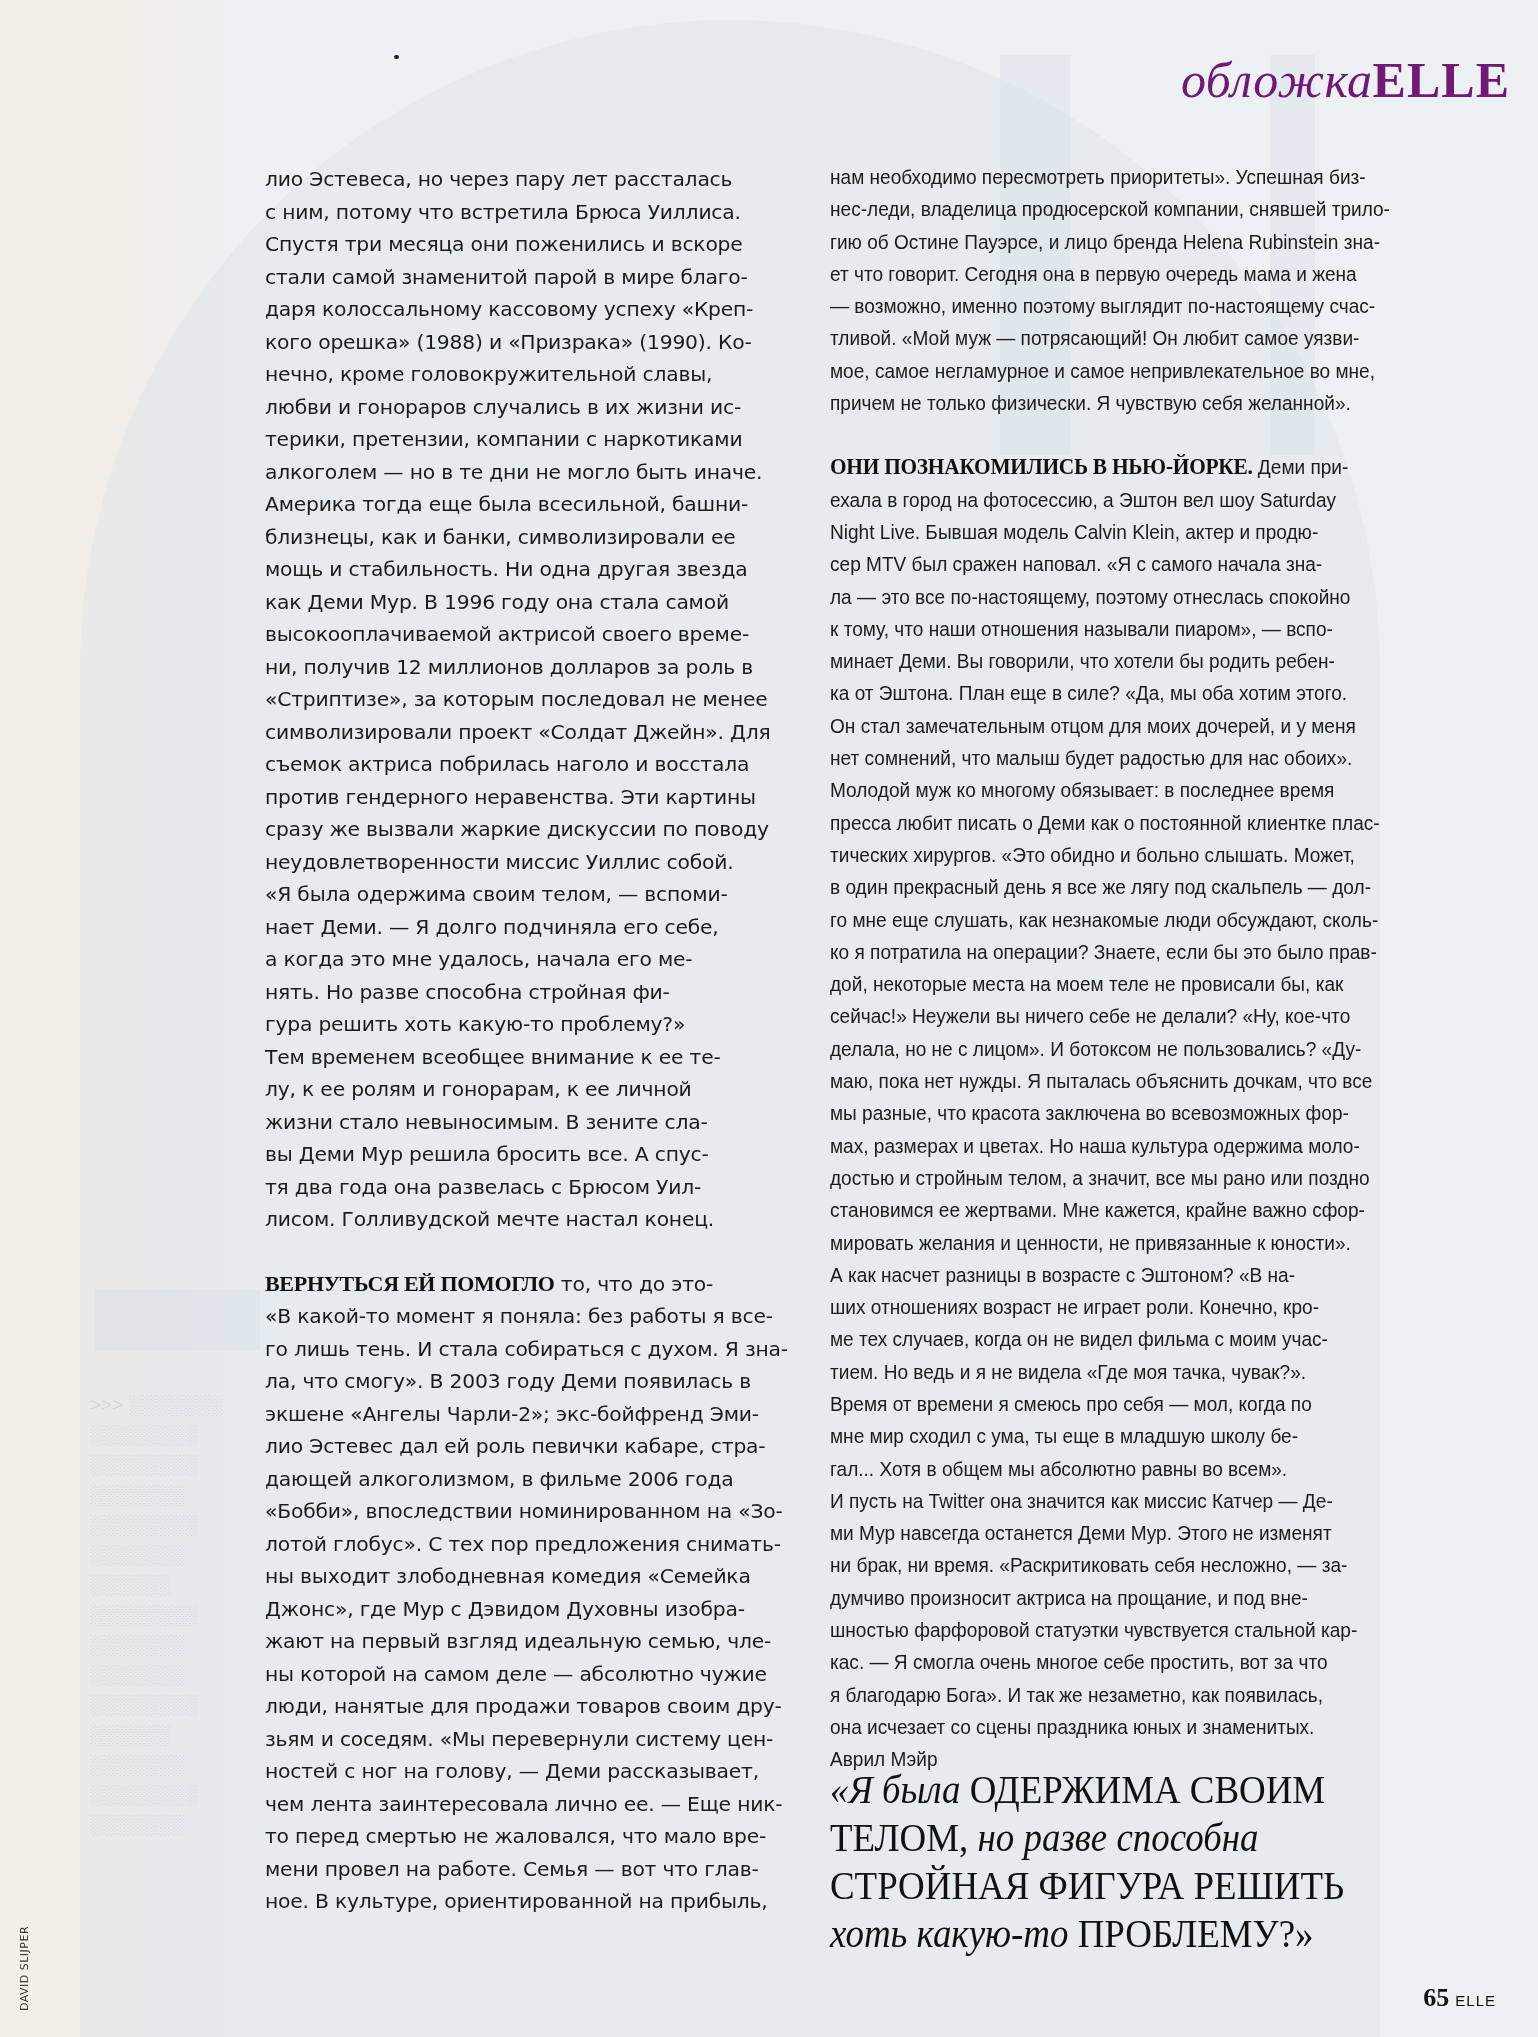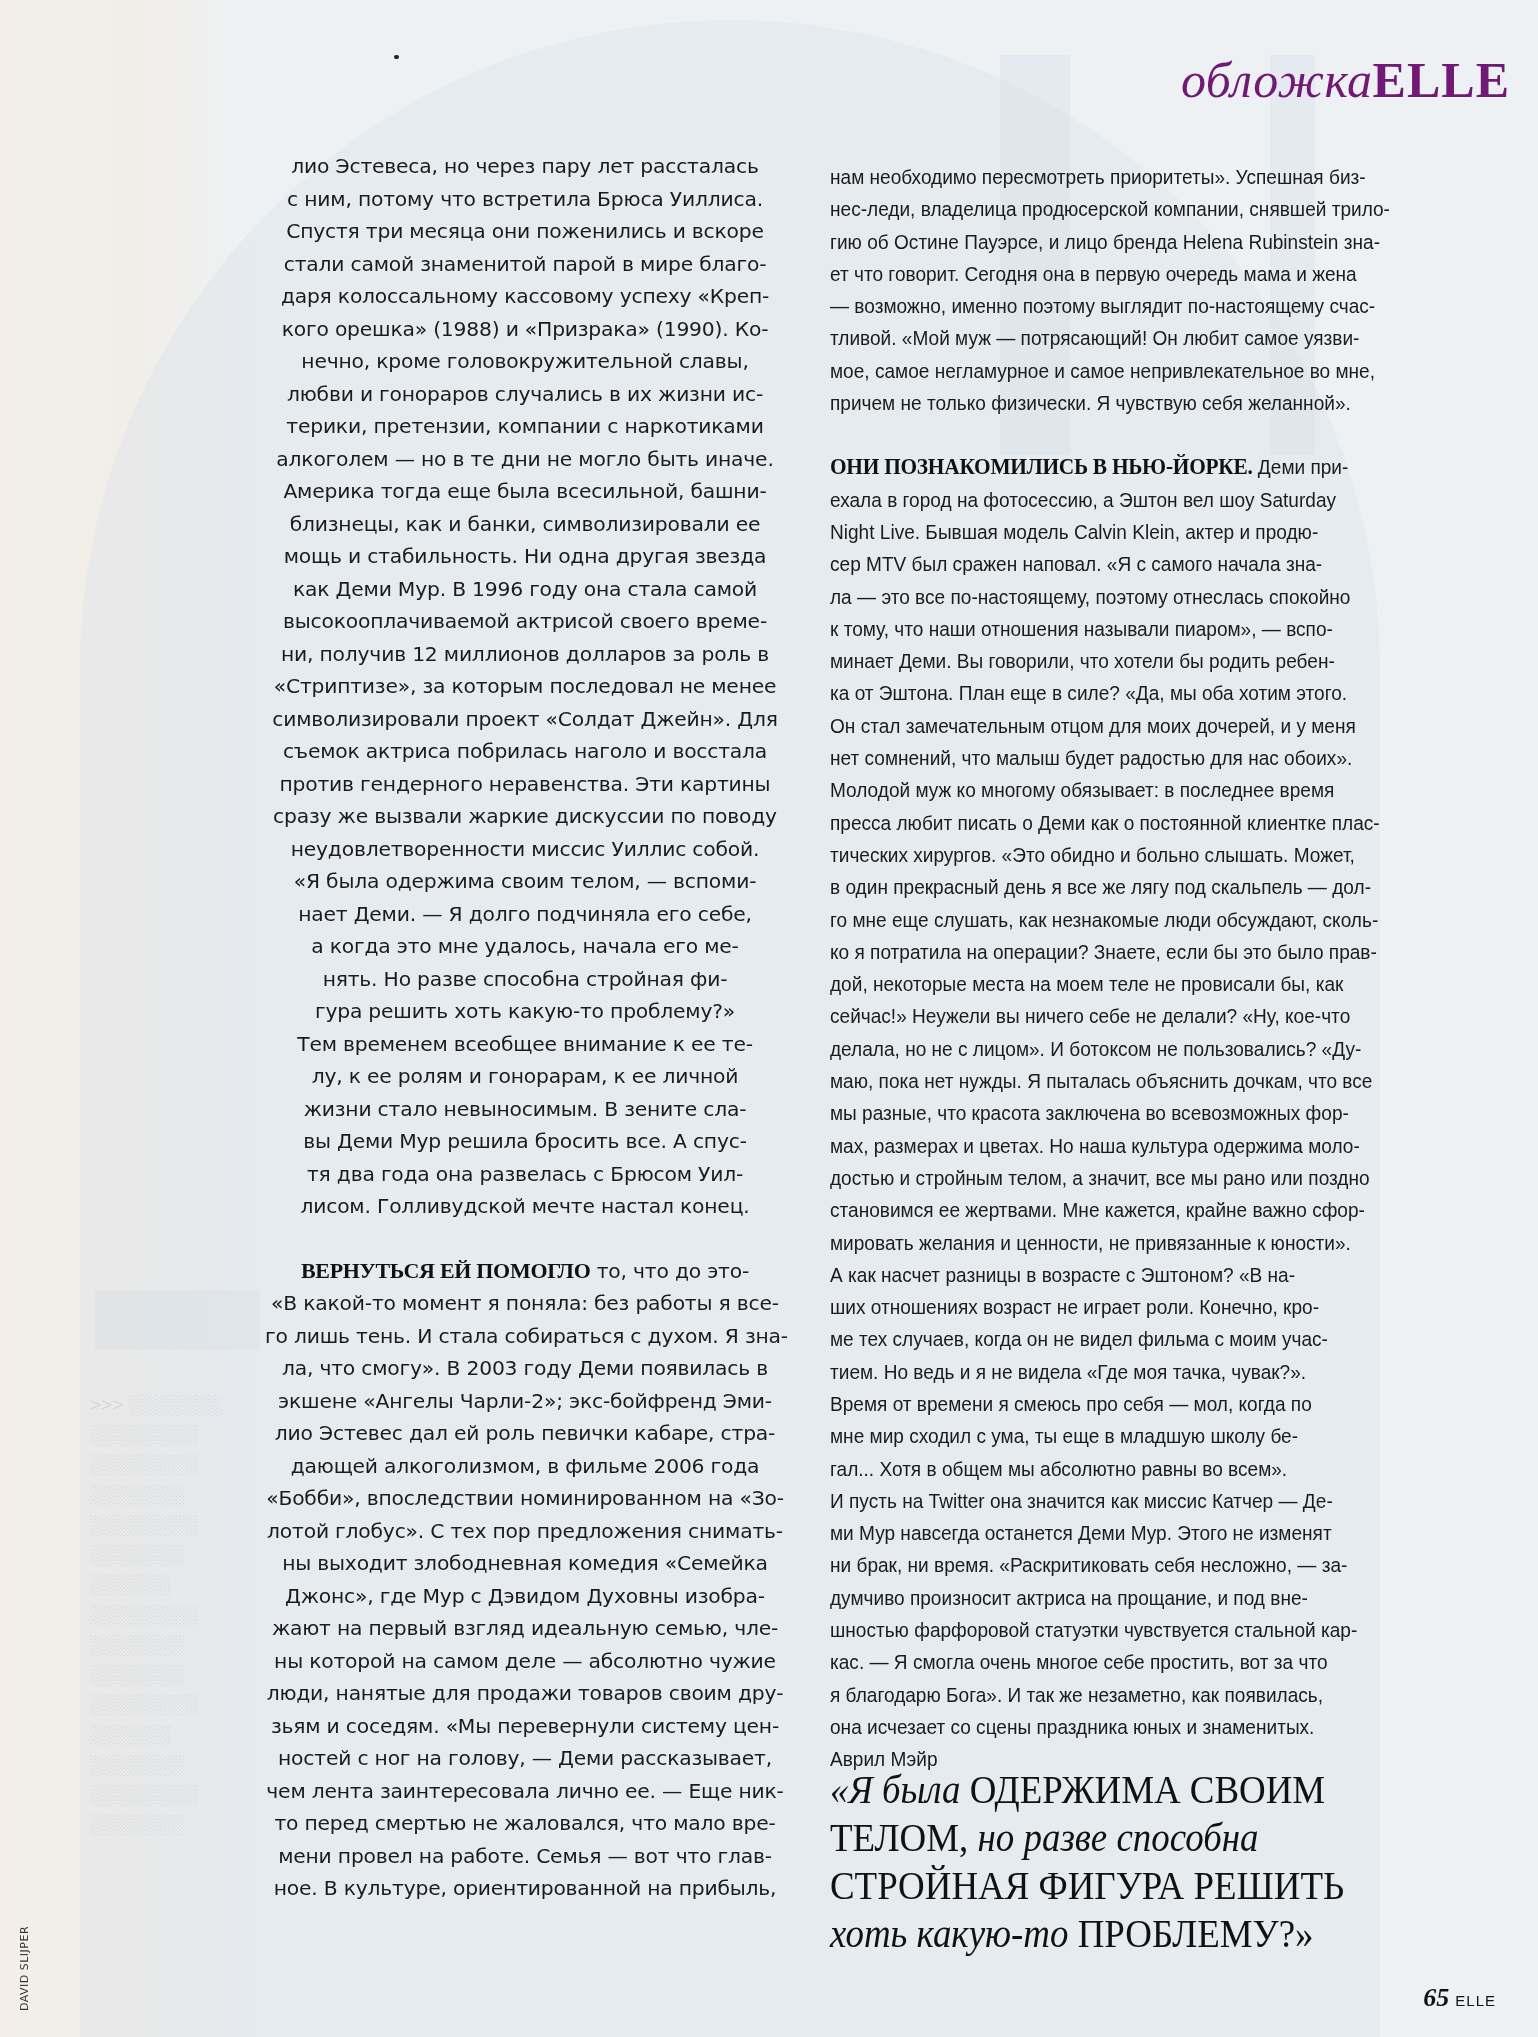--- a/index.html
+++ b/index.html
@@ -69,24 +69,23 @@
     .column {
       position: absolute;
       font-family: "DejaVu Sans", "Liberation Sans", sans-serif;
       font-size: 20.3px;
       line-height: 32.5px;
       color: #1b1b1b;
       white-space: nowrap;
     }
     .col-left {
       left: 265px;
-      top: 150px;
+      top: 163px;
       width: 520px;
       letter-spacing: -0.2px;
-      text-align: center;
     }
     .col-right {
       left: 830px;
       top: 161px;
       width: 690px;
       font-family: "Liberation Sans", "DejaVu Sans", sans-serif;
       font-size: 20.5px;
       line-height: 32.3px;
       transform: scaleX(0.93);
       transform-origin: left top;
@@ -133,21 +132,20 @@
     
     .folio {
       position: absolute;
       right: 42px;
       top: 1983px;
       font-family: "Liberation Serif", "DejaVu Serif", serif;
       color: #111;
     }
     .folio .num {
       font-size: 26px;
-      font-style: italic;
       font-weight: bold;
     }
     .folio .mag {
       font-family: "Liberation Sans", "DejaVu Sans", sans-serif;
       font-size: 15px;
       letter-spacing: 1px;
       margin-left: 6px;
     }
     .photo-credit {
       position: absolute;

